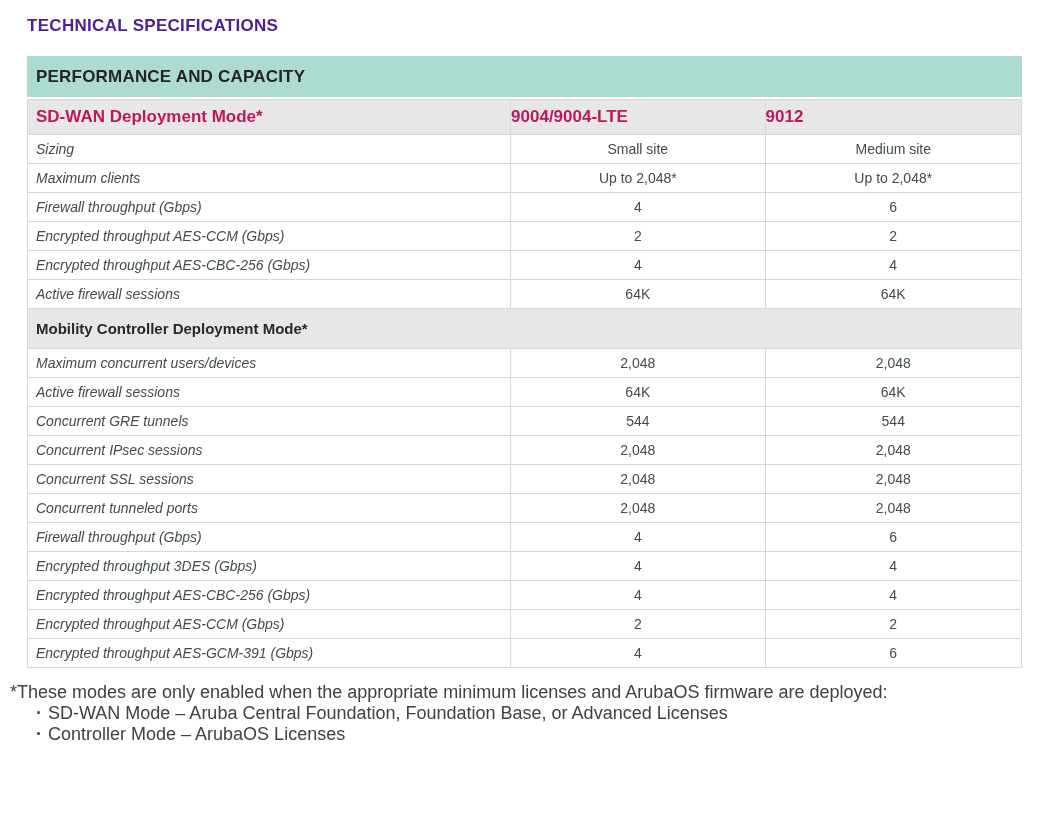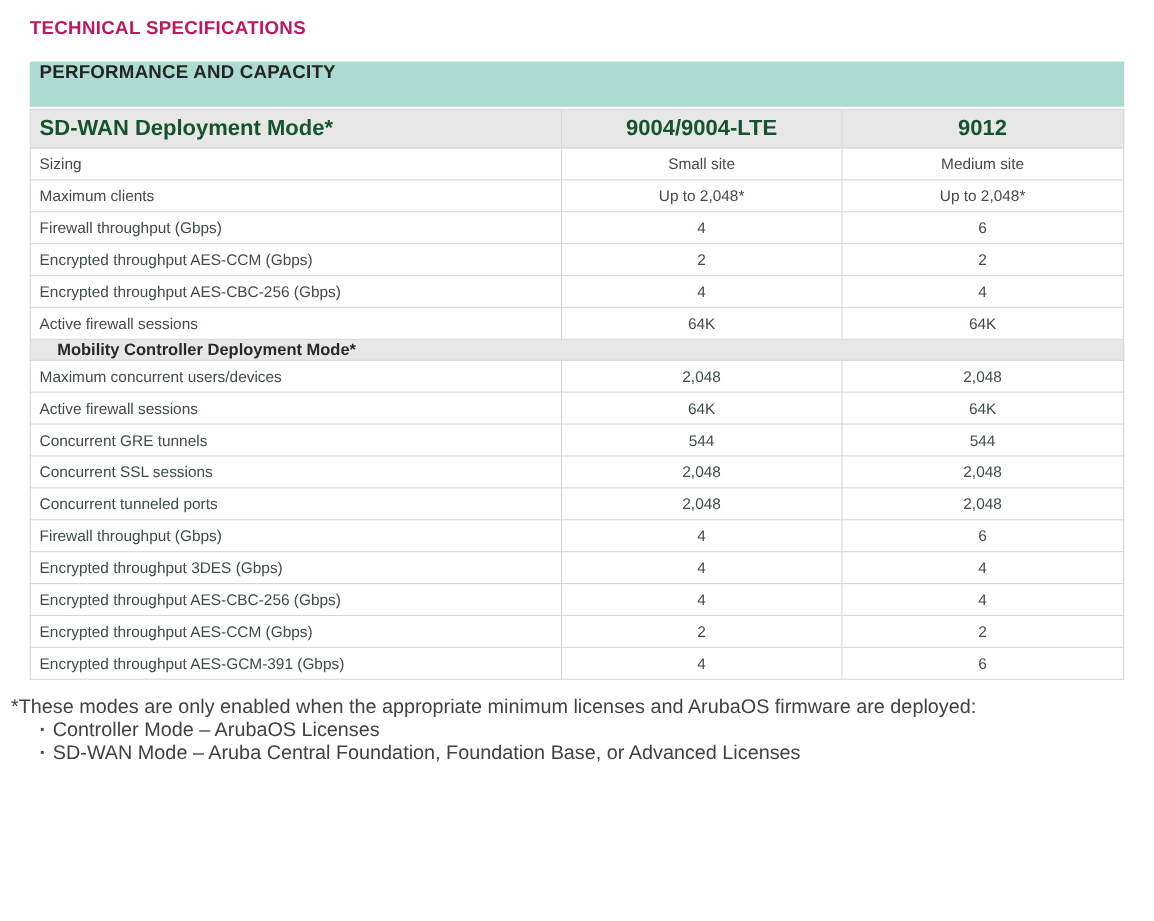--- a/index.html
+++ b/index.html
@@ -8,64 +8,65 @@
     background: #ffffff;
     font-family: "Liberation Sans", "DejaVu Sans", sans-serif;
     overflow: hidden;
   }
   .page { padding: 0 27px; }
   .doc-title {
     margin: 16px 0 20px 0;
     font-size: 17px;
     font-weight: 700;
     letter-spacing: 0.3px;
-    color: #be185d;
+    color: #4c1d95;
   }
   .teal-band {
     height: 41px;
     background: #ACDCD1;
     display: flex;
+    align-items: center;
     padding-left: 9px;
     font-size: 17px;
     font-weight: 700;
     color: #242424;
     letter-spacing: 0.2px;
     margin-bottom: 2px;
   }
   table.spec-table {
     width: 100%;
     border-collapse: collapse;
     table-layout: fixed;
   }
   .spec-table th, .spec-table td {
     border: 1px solid #D8D8D8;
     vertical-align: middle;
   }
   .spec-table thead th {
     background: #E7E7E7;
     height: 35px;
-    font-size: 20px;
-    font-weight: 700;
-    color: #14532d;
+    font-size: 17px;
+    font-weight: 700;
+    color: #be185d;
   }
   .spec-table thead th.col-label {
     text-align: left;
     padding-left: 8px;
   }
-  .spec-table thead th.col-val { text-align: center; }
+  .spec-table thead th.col-val { text-align: left; }
   .spec-table td { height: 29px; font-size: 14px; color: #414B4D; }
-  .spec-table td.label-cell { text-align: left; padding-left: 8px; }
+  .spec-table td.label-cell { text-align: left; padding-left: 8px; font-style: italic; }
   .spec-table td.value-cell { text-align: center; }
   .spec-table tr.section-row td {
     background: #E7E7E7;
-    height: 19px;
+    height: 40px;
     font-size: 15px;
     font-weight: 700;
     color: #282828;
-    padding-left: 24px;
+    padding-left: 8px;
   }
   .footnote {
     margin: 14px 27px 0 10px;
     font-size: 18px;
     color: #414141;
     line-height: 21px;
   }
   .footnote ul { list-style: none; padding-left: 26px; }
   .footnote li { line-height: 21px; }
   .footnote .bullet-dot {
@@ -154,20 +155,25 @@
     <td class="value-cell">64K</td>
     <td class="value-cell">64K</td>
   </tr>
 
   <tr>
     <td class="label-cell">Concurrent GRE tunnels</td>
     <td class="value-cell">544</td>
     <td class="value-cell">544</td>
   </tr>
 
+  <tr>
+    <td class="label-cell">Concurrent IPsec sessions</td>
+    <td class="value-cell">2,048</td>
+    <td class="value-cell">2,048</td>
+  </tr>
 
   <tr>
     <td class="label-cell">Concurrent SSL sessions</td>
     <td class="value-cell">2,048</td>
     <td class="value-cell">2,048</td>
   </tr>
 
   <tr>
     <td class="label-cell">Concurrent tunneled ports</td>
     <td class="value-cell">2,048</td>
@@ -205,20 +211,20 @@
     <td class="value-cell">6</td>
   </tr>
 </tbody>
   </table>
 </div>
 
 <div class="footnote">
   <p>*These modes are only enabled when the appropriate minimum licenses and ArubaOS firmware are deployed:</p>
   <ul id="footnote-list">
   <li>
+    <span class="bullet-dot">·</span><span>SD-WAN Mode – Aruba Central Foundation, Foundation Base, or Advanced Licenses</span>
+  </li>
+
+  <li>
     <span class="bullet-dot">·</span><span>Controller Mode – ArubaOS Licenses</span>
-  </li>
-
-  <li>
-    <span class="bullet-dot">·</span><span>SD-WAN Mode – Aruba Central Foundation, Foundation Base, or Advanced Licenses</span>
   </li>
 </ul>
 </div>
 
 </body></html>

